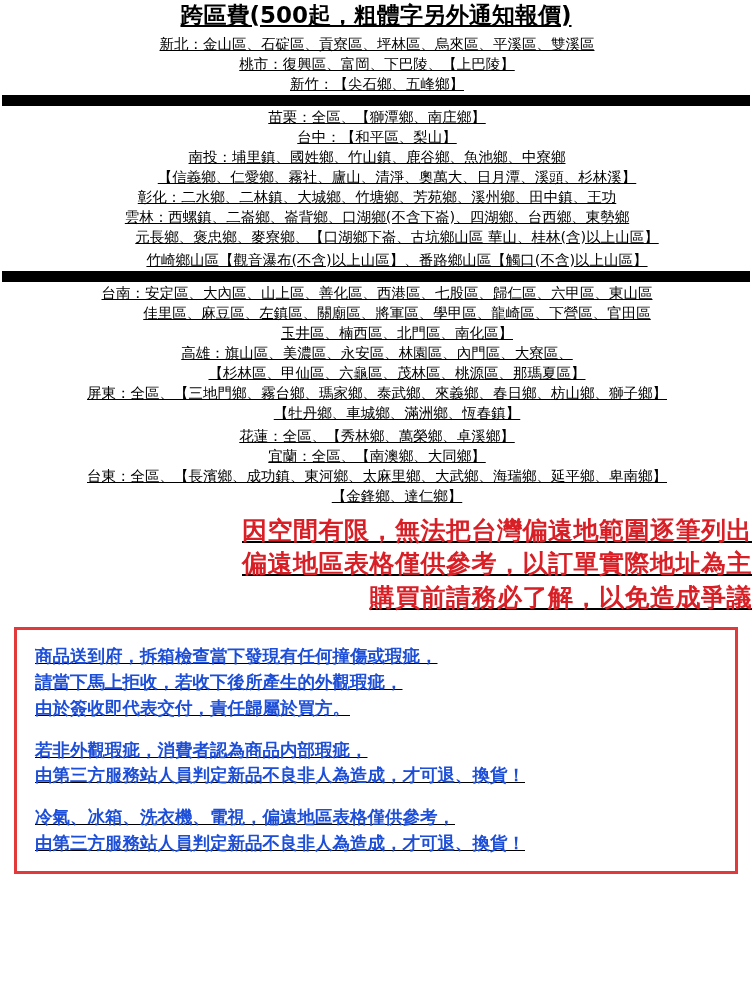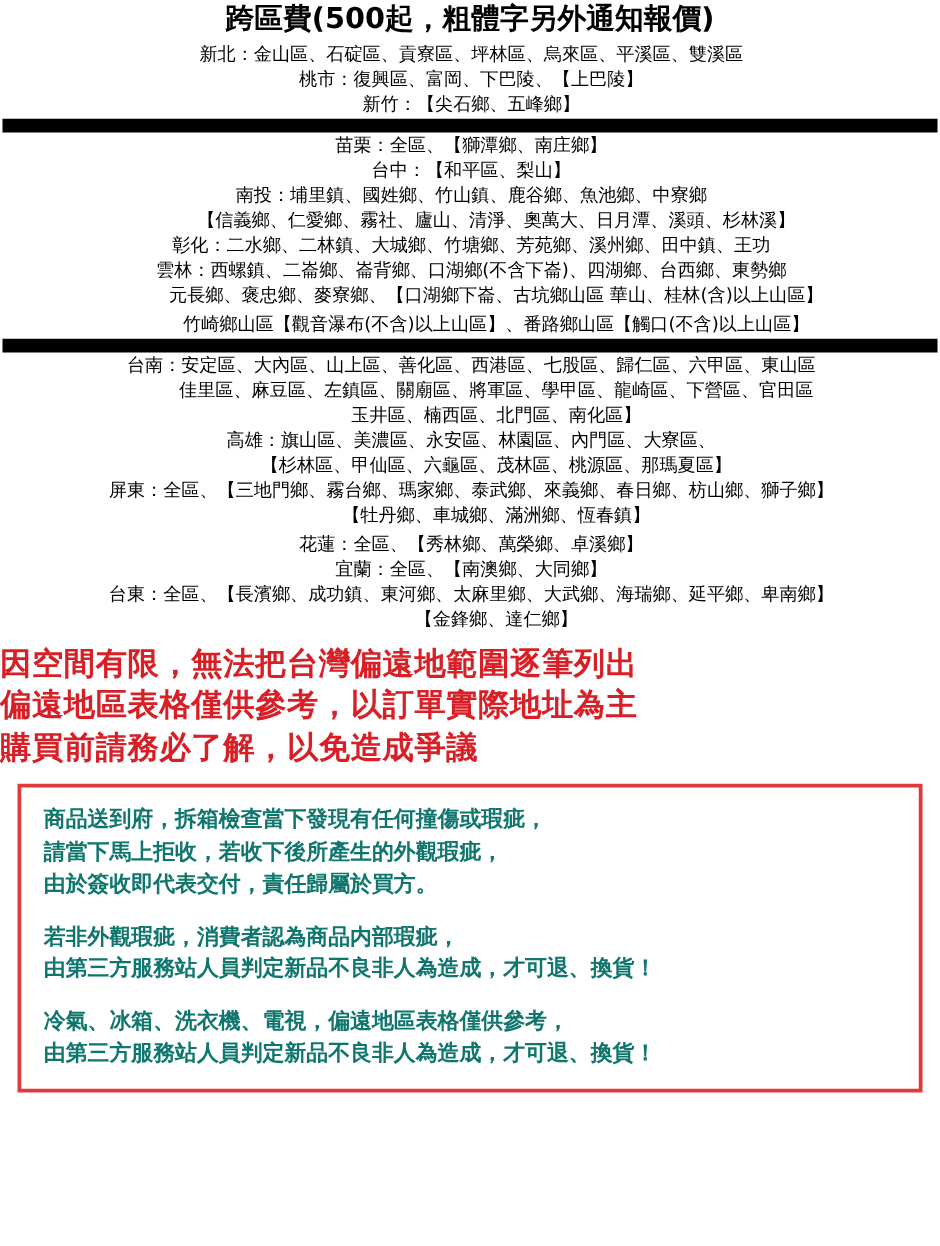--- a/index.html
+++ b/index.html
@@ -12,20 +12,21 @@
     background: #ffffff;
     font-family: "DejaVu Sans", "Liberation Sans", sans-serif;
     color: #000000;
     overflow: hidden;
   }
   .page {
     position: relative;
     width: 752px;
     height: 889px;
     box-sizing: border-box;
+    text-decoration: underline;
   }
   .title {
     text-align: center;
     font-size: 23px;
     font-weight: bold;
     letter-spacing: 0px;
     padding: 2px 0 4px 0;
     line-height: 1.2;
   }
   .rows {
@@ -42,35 +43,35 @@
     padding-left: 42px;
   }
   .blackbar {
     background: #000000;
     height: 11px;
     margin: 1px 0 1px 0;
   }
   .spacer2 { height: 3px; }
 
   .notice {
-    text-align: left;
+    text-align: right;
     color: #d81f26;
     font-weight: bold;
     font-size: 25px;
     line-height: 1.35;
     margin-top: 8px;
     letter-spacing: 0.5px;
   }
   .notice div { white-space: nowrap; }
 
   .warnbox {
     margin: 12px 14px 0 14px;
     border: 3px solid #e23a3a;
     padding: 14px 18px 14px 18px;
-    color: #0f766e;
+    color: #1d4ed8;
     font-weight: bold;
     font-size: 17.5px;
     line-height: 1.48;
   }
   .warnbox p {
     margin: 0;
     white-space: nowrap;
   }
   .warnbox .gap {
     height: 16px;

